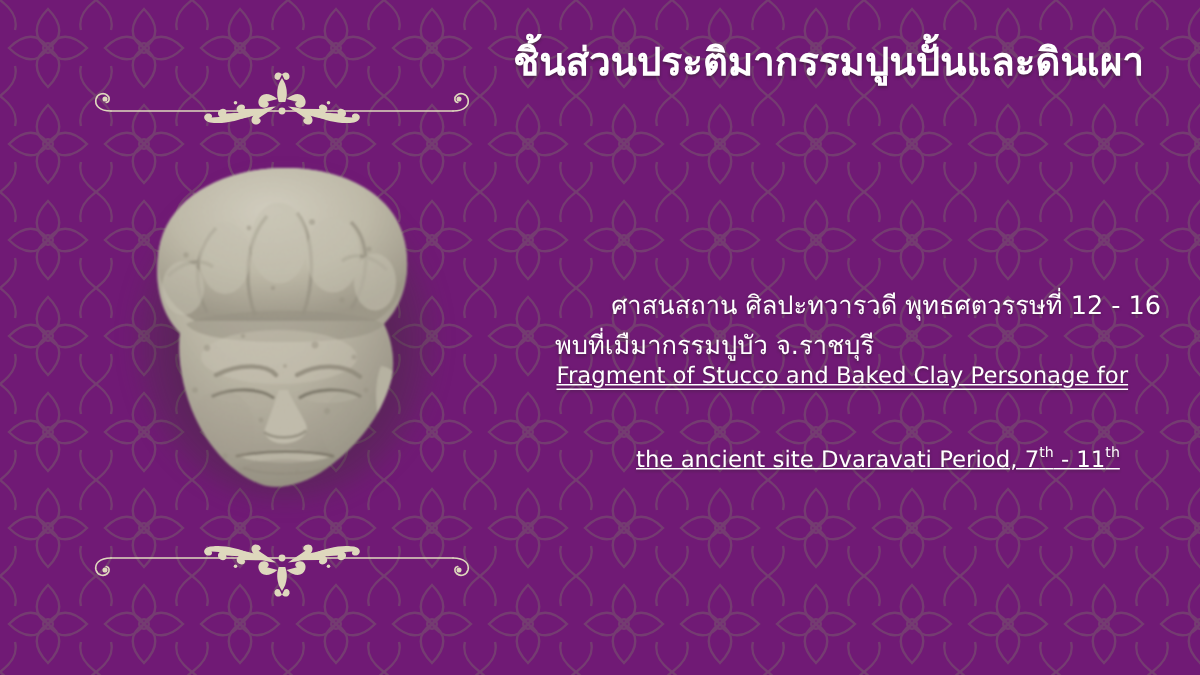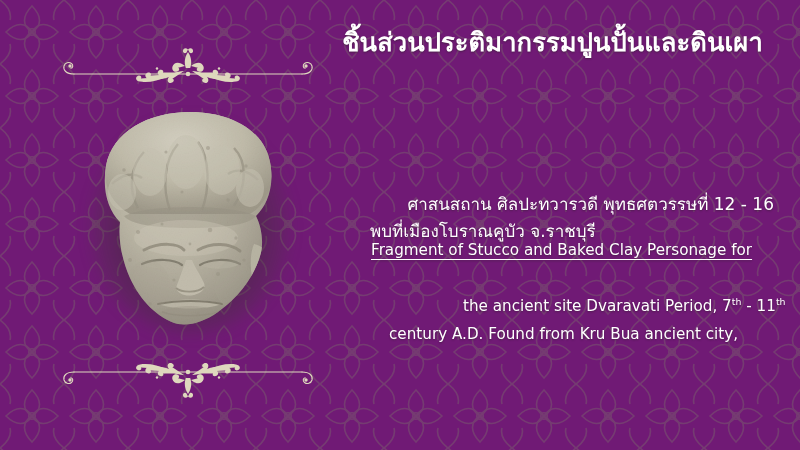--- a/index.html
+++ b/index.html
@@ -57,34 +57,36 @@
     margin-top:36px;
   }
   #thai-body .l1{display:block;text-align:right;padding-right:6px;}
   #thai-body .l2{display:block;text-align:left;padding-left:8px;}
   #en-heading{
     position:absolute;left:371px;top:236px;width:400px;
     color:#ffffff;
     font-size:15.2px;
     line-height:28px;
     text-shadow:0 1px 2px rgba(30,34,22,.42);
+    text-decoration:underline;
   }
   #en-heading span{
     display:block;
     text-decoration:underline;
     text-decoration-thickness:1px;
     text-underline-offset:4px;
     width:max-content;
   }
   #en-body{
-    position:absolute;left:389px;top:292px;width:405px;
+    position:absolute;left:350px;top:292px;width:405px;
     color:#ffffff;
     font-size:15.2px;
     line-height:28px;
     text-shadow:0 1px 2px rgba(30,34,22,.42);
+    text-decoration:underline;
   }
   #en-body .ln{display:block;}
   #en-body .indent{padding-left:74px;}
   sup{font-size:.62em;vertical-align:super;line-height:0;}
 </style>
 </head>
 <body>
 
 <div id="slide">
 
@@ -303,25 +305,24 @@
       </g>
     </g>
   </svg>
 
   <div id="title">
     <div>ชิ้นส่วนประติมากรรมปูนปั้นและดินเผา</div>
   </div>
 
   <div id="thai-body">
     <span class="l1">ศาสนสถาน ศิลปะทวารวดี พุทธศตวรรษที่ 12 - 16</span>
-    <span class="l2">พบที่เมืองโบราณคูบัว จ.ราชบุรี</span>
+    <span class="l2">พบที่เมืมากรรมปูบัว จ.ราชบุรี</span>
   </div>
 
   <div id="en-heading">
     <span>Fragment of Stucco and Baked Clay Personage for</span>
   </div>
 
   <div id="en-body">
     <span class="ln indent"><span>the ancient site Dvaravati Period, 7</span><sup>th</sup><span> - 11</span><sup>th</sup></span>
-    <span class="ln">century A.D. Found from Kru Bua ancient city,</span>
   </div>
 
 </div>
 
 </body></html>

